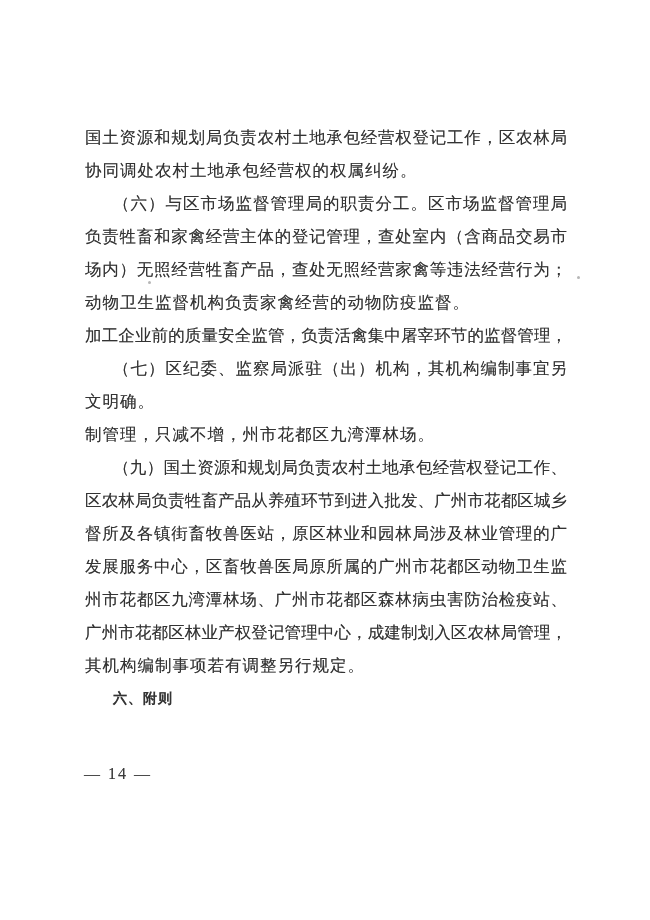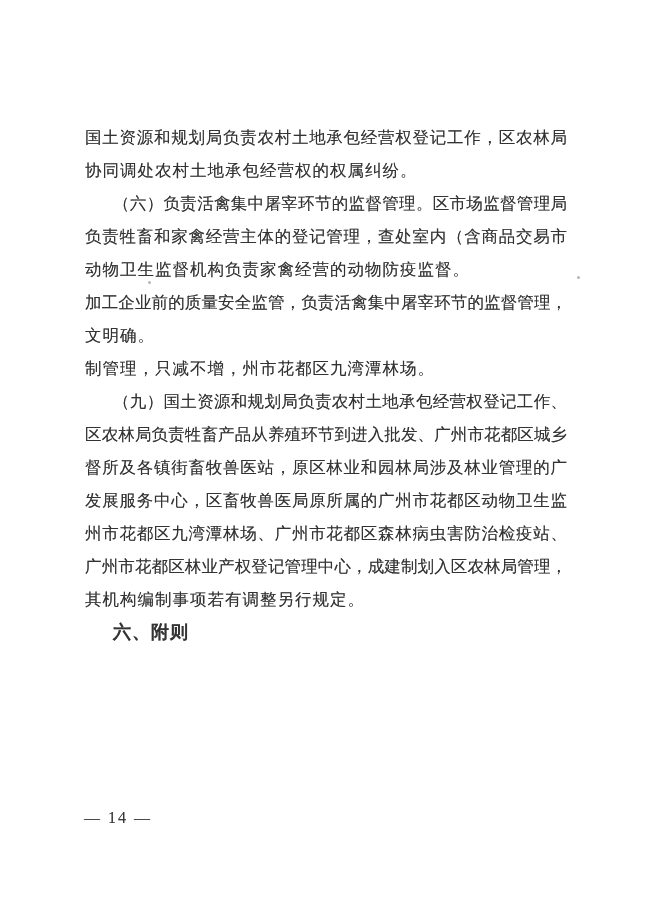--- a/index.html
+++ b/index.html
@@ -35,26 +35,26 @@
     letter-spacing: 0;
     text-align: justify;
     text-align-last: justify;
     text-justify: inter-character;
   }
   .line.indent {
     text-indent: 28px;
   }
   .line.bold {
     font-weight: 700;
-    font-size: 18px;
+    font-size: 14px;
   }
   .footer {
     position: absolute;
     left: 84px;
-    top: 808px;
+    top: 764px;
     font-size: 16px;
     line-height: 20px;
     color: #3a3a3a;
     letter-spacing: 2px;
     text-shadow: 0 0 0.5px rgba(60, 60, 60, 0.5);
   }
   .noise-dot {
     position: absolute;
     width: 3px;
     height: 3px;
@@ -63,24 +63,26 @@
     opacity: 0.65;
   }
 </style>
 </head>
 <body>
 
 <div class="page">
   <div class="text-block" id="text-block">
       <div class="line fill">国土资源和规划局负责农村土地承包经营权登记工作，区农林局</div>
       <div class="line">协同调处农村土地承包经营权的权属纠纷。</div>
-      <div class="line fill indent">（六）负责活禽集中屠宰环节的监督管理。区市场监督管理局</div>
+      <div class="line fill indent">（六）与区市场监督管理局的职责分工。区市场监督管理局</div>
       <div class="line fill">负责牲畜和家禽经营主体的登记管理，查处室内（含商品交易市</div>
+      <div class="line fill">场内）无照经营牲畜产品，查处无照经营家禽等违法经营行为；</div>
       <div class="line">动物卫生监督机构负责家禽经营的动物防疫监督。</div>
       <div class="line fill">加工企业前的质量安全监管，负责活禽集中屠宰环节的监督管理，</div>
+      <div class="line fill indent">（七）区纪委、监察局派驻（出）机构，其机构编制事宜另</div>
       <div class="line">文明确。</div>
       <div class="line">制管理，只减不增，州市花都区九湾潭林场。</div>
       <div class="line fill indent">（九）国土资源和规划局负责农村土地承包经营权登记工作、</div>
       <div class="line fill">区农林局负责牲畜产品从养殖环节到进入批发、广州市花都区城乡</div>
       <div class="line fill">督所及各镇街畜牧兽医站，原区林业和园林局涉及林业管理的广</div>
       <div class="line fill">发展服务中心，区畜牧兽医局原所属的广州市花都区动物卫生监</div>
       <div class="line fill">州市花都区九湾潭林场、广州市花都区森林病虫害防治检疫站、</div>
       <div class="line fill">广州市花都区林业产权登记管理中心，成建制划入区农林局管理，</div>
       <div class="line">其机构编制事项若有调整另行规定。</div>
       <div class="line indent bold">六、附则</div>

